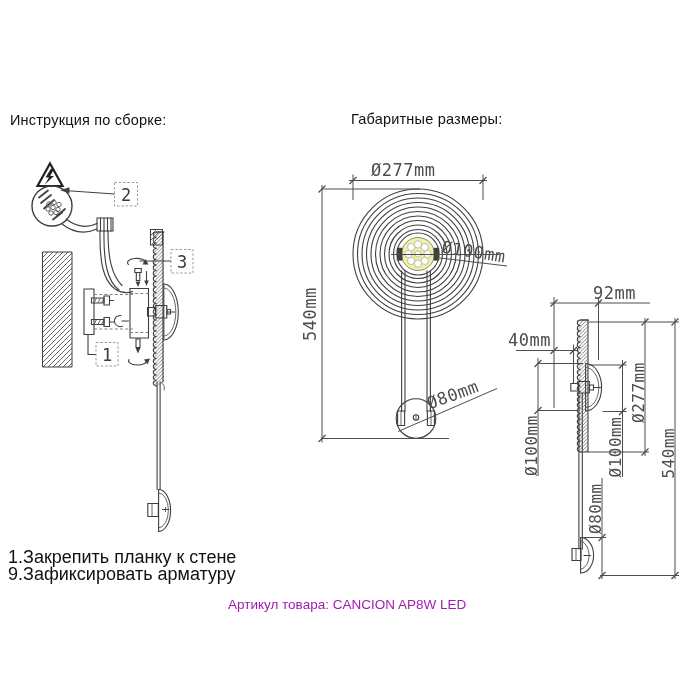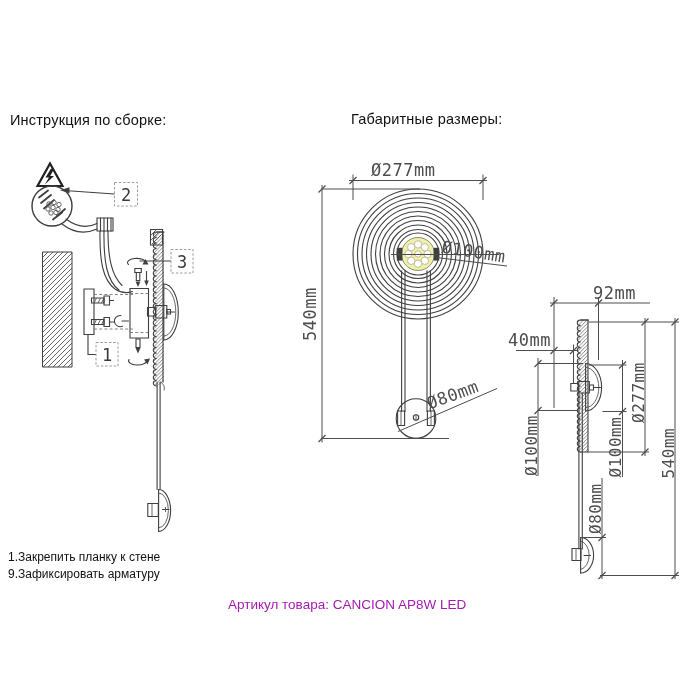--- a/index.html
+++ b/index.html
@@ -1,19 +1,19 @@
 <!DOCTYPE html>
 <html><head>
 <meta charset="utf-8">
 <style>
   html,body{margin:0;padding:0;background:#fff;}
   .canvas{position:relative;width:700px;height:700px;background:#ffffff;overflow:hidden;
           font-family:"Liberation Sans",sans-serif;}
   .hdr{position:absolute;font-size:14.5px;color:#111;letter-spacing:0.2px;white-space:nowrap;}
-  .steps{position:absolute;left:8px;top:549px;font-size:12px;color:#111;line-height:17.4px;white-space:nowrap;}
+  .steps{position:absolute;left:8px;top:549px;font-size:18px;color:#111;line-height:17.4px;white-space:nowrap;}
   .article{position:absolute;left:228px;top:553px;font-size:13.5px;color:#a21caf;white-space:nowrap;margin-top:44px;}
   svg{position:absolute;left:0;top:0;}
   svg *{vector-effect:non-scaling-stroke;}
   .ln{stroke:#3f3f3f;stroke-width:1.1;fill:none;stroke-linecap:round;}
   .lnthin{stroke:#555;stroke-width:0.9;fill:none;}
   .dimln{stroke:#4d4d4d;stroke-width:1;fill:none;}
   .tick{stroke:#4d4d4d;stroke-width:1.3;}
   .dash{stroke:#777;stroke-width:0.9;fill:none;stroke-dasharray:3 2.2;}
   .dimtxt{font-family:"DejaVu Sans Mono",monospace;font-size:17px;fill:#4d4d4d;letter-spacing:0.5px;}
   .dimtxt.small{font-size:16px;}

